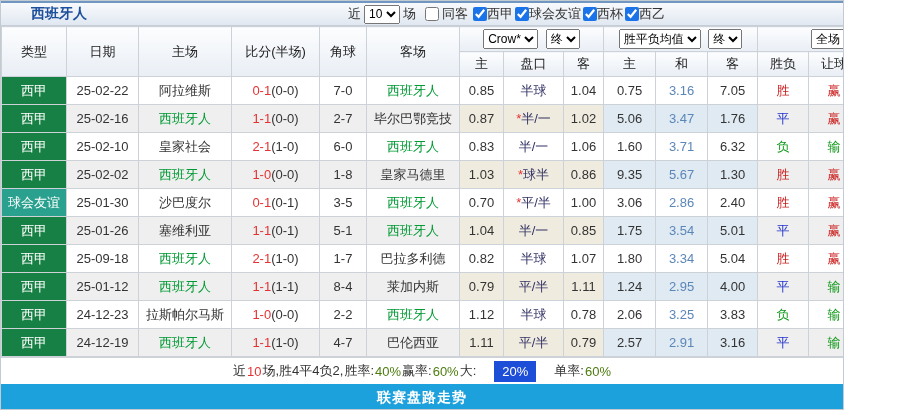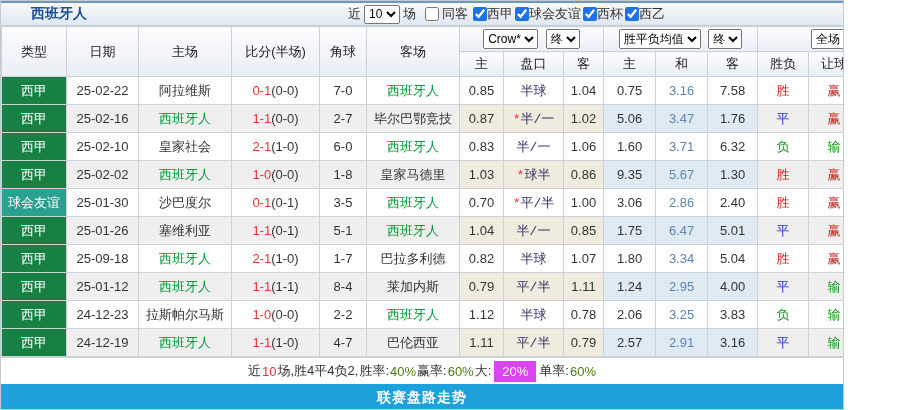--- a/index.html
+++ b/index.html
@@ -30,33 +30,33 @@
   tbody td.avg { background:#e9f2fa; }
   tbody tr:nth-child(even) td.avg { background:#e0eaf3; }
 
   td.type { color:#fff; }
   td.type.league { background:#178044 !important; }
   td.type.friendly { background:#2aa08e !important; }
   td { color:#333; }
   .team-self { color:#009933; }
   .score-ft { color:#e53333; }
   .score-ht { color:#333; }
-  .hcap { color:#333366;font-family:Liberation Mono, monospace; }
+  .hcap { color:#333366; }
   .star { color:#e53333; }
   .mid { color:#5a86b8; }
   .red { color:#cc2222; }
   .blue { color:#2233cc; }
   .green { color:#11991a; }
 
   
   .summary { height:27px; border-top:1px solid #ccd2d8; display:flex; align-items:center; justify-content:center;
              font-size:13px; color:#333; gap:1px; background:#fff; }
   .summary .rate { color:#4d7c0f; }
   .summary .num-red { color:#e53333; }
-  .badge-big { background:#d946ef; color:#fff; padding:3px 8px; margin:0 2px; }
+  .badge-big { background:#1d4ed8; color:#fff; padding:3px 8px; margin:0 17px; }
 
   
   .bottombar { height:28px; background:#1da1dc; color:#fff; font-weight:bold; font-size:14px;
                display:flex; align-items:center; justify-content:center; letter-spacing:1px; }
 </style>
 </head>
 <body>
 
 <div class="app">
 
@@ -147,21 +147,21 @@
       <td>25-02-22</td>
       <td>阿拉维斯</td>
       <td><span class="score-ft">0-1</span><span class="score-ht">(0-0)</span></td>
       <td>7-0</td>
       <td class="team-self">西班牙人</td>
       <td class="crow">0.85</td>
       <td class="crow hcap"><span class="star"></span><span class="htext">半球</span></td>
       <td class="crow">1.04</td>
       <td class="avg">0.75</td>
       <td class="avg mid">3.16</td>
-      <td class="avg">7.58</td>
+      <td class="avg">7.05</td>
       <td class="red">胜</td>
       <td class="red">赢</td>
       <td class="green">小</td>
     </tr>
 
     <tr>
       <td class="type league">西甲</td>
       <td>25-02-16</td>
       <td class="team-self">西班牙人</td>
       <td><span class="score-ft">1-1</span><span class="score-ht">(0-0)</span></td>
@@ -236,21 +236,21 @@
       <td class="type league">西甲</td>
       <td>25-01-26</td>
       <td>塞维利亚</td>
       <td><span class="score-ft">1-1</span><span class="score-ht">(0-1)</span></td>
       <td>5-1</td>
       <td class="team-self">西班牙人</td>
       <td class="crow">1.04</td>
       <td class="crow hcap"><span class="star"></span><span class="htext">半/一</span></td>
       <td class="crow">0.85</td>
       <td class="avg">1.75</td>
-      <td class="avg mid">6.47</td>
+      <td class="avg mid">3.54</td>
       <td class="avg">5.01</td>
       <td class="blue">平</td>
       <td class="red">赢</td>
       <td class="green">小</td>
     </tr>
 
     <tr>
       <td class="type league">西甲</td>
       <td>25-09-18</td>
       <td class="team-self">西班牙人</td>

